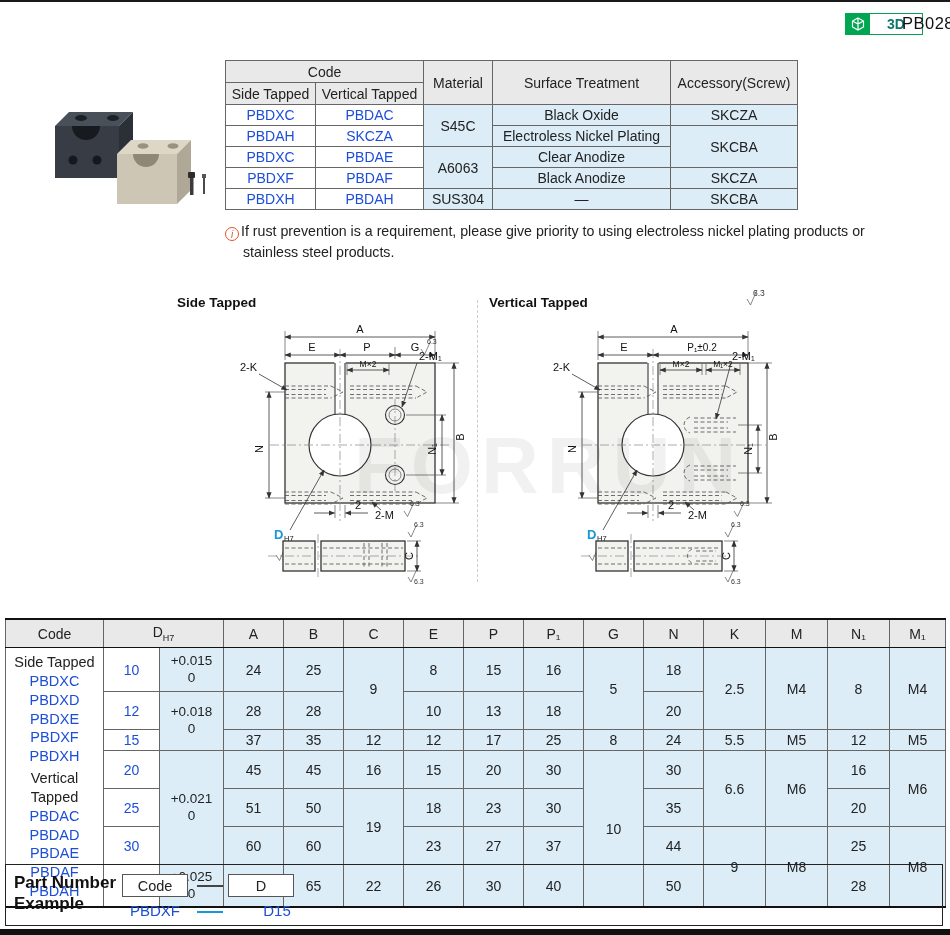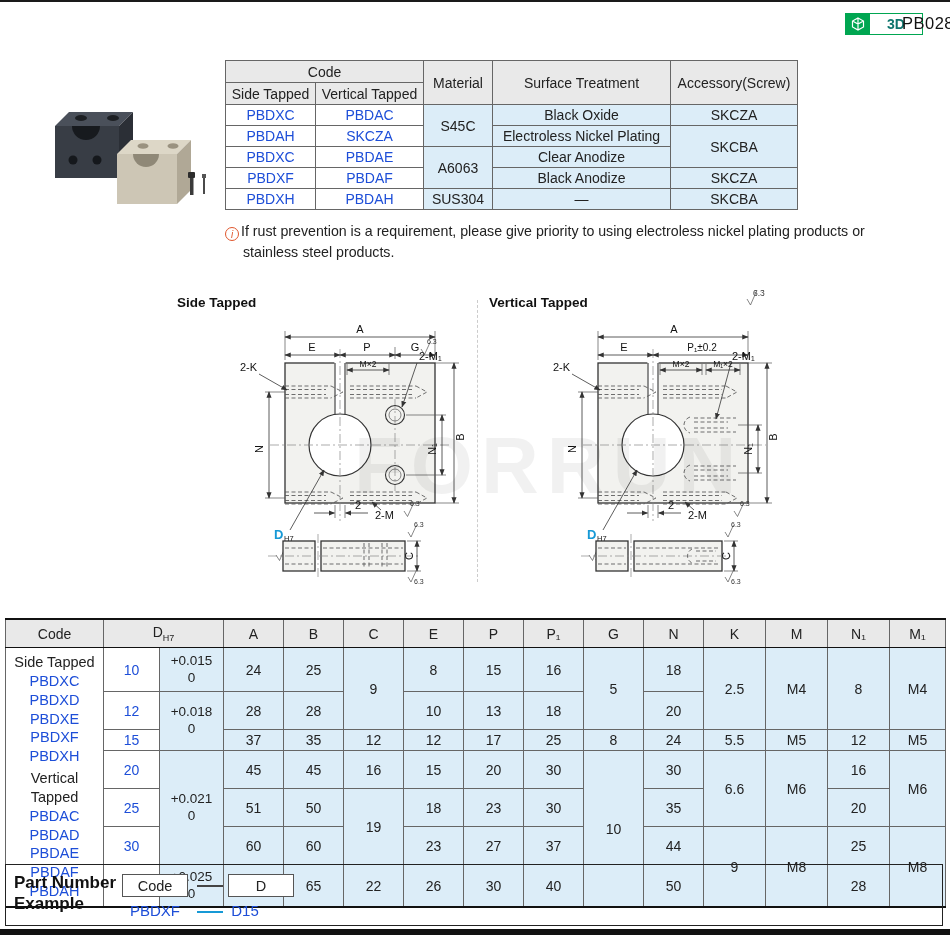--- a/index.html
+++ b/index.html
@@ -510,16 +510,16 @@
   <div class="pnbox"></div>
   <div class="pntitle">
     <div>Part Number</div>
     <div>Example</div>
   </div>
   <div class="pncodebox" style="left:122px;top:874px">Code</div>
   <div class="pndash" style="left:197px;top:885px"></div>
   <div class="pncodebox" style="left:228px;top:874px">D</div>
   <div class="pnex blue" style="left:122px;top:902px">PBDXF</div>
   <div class="pndash" style="left:197px;top:911px;background:#1699d6"></div>
-  <div class="pnex blue" style="left:212px;top:902px">D15</div>
+  <div class="pnex blue" style="left:244px;top:902px">D15</div>
 
   <div class="bottombar"></div>
 </div>
 
 </body></html>

